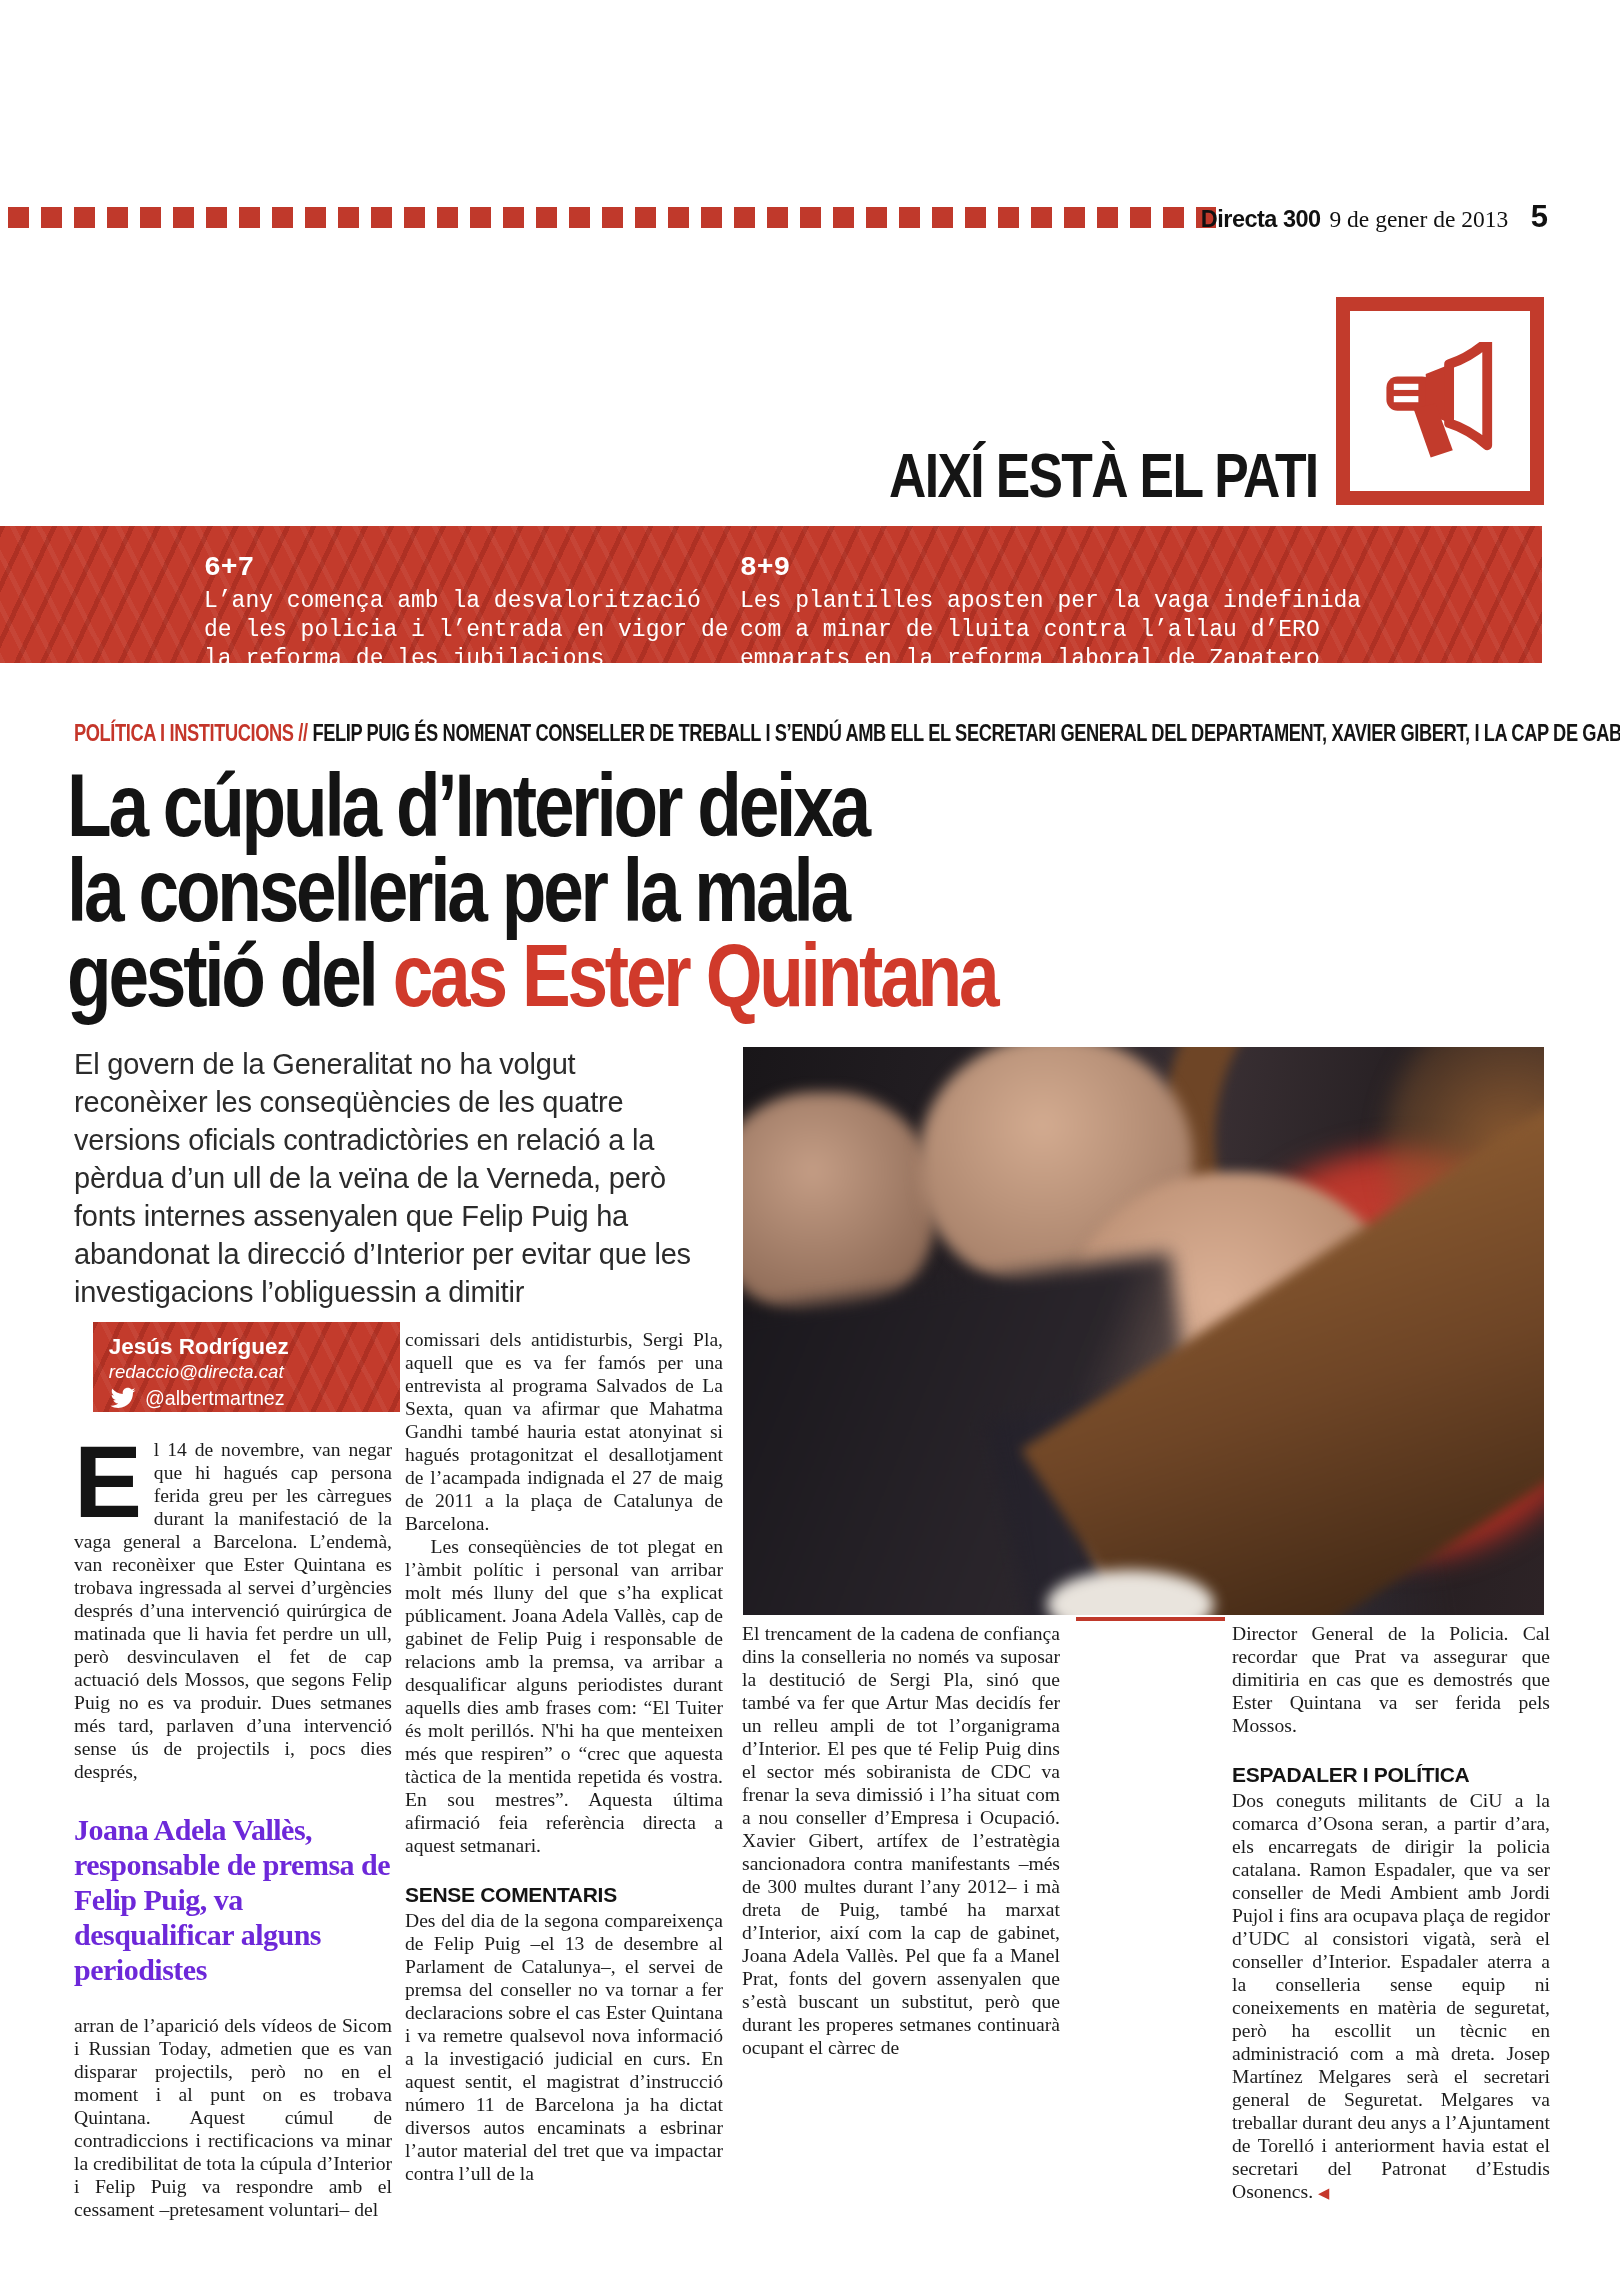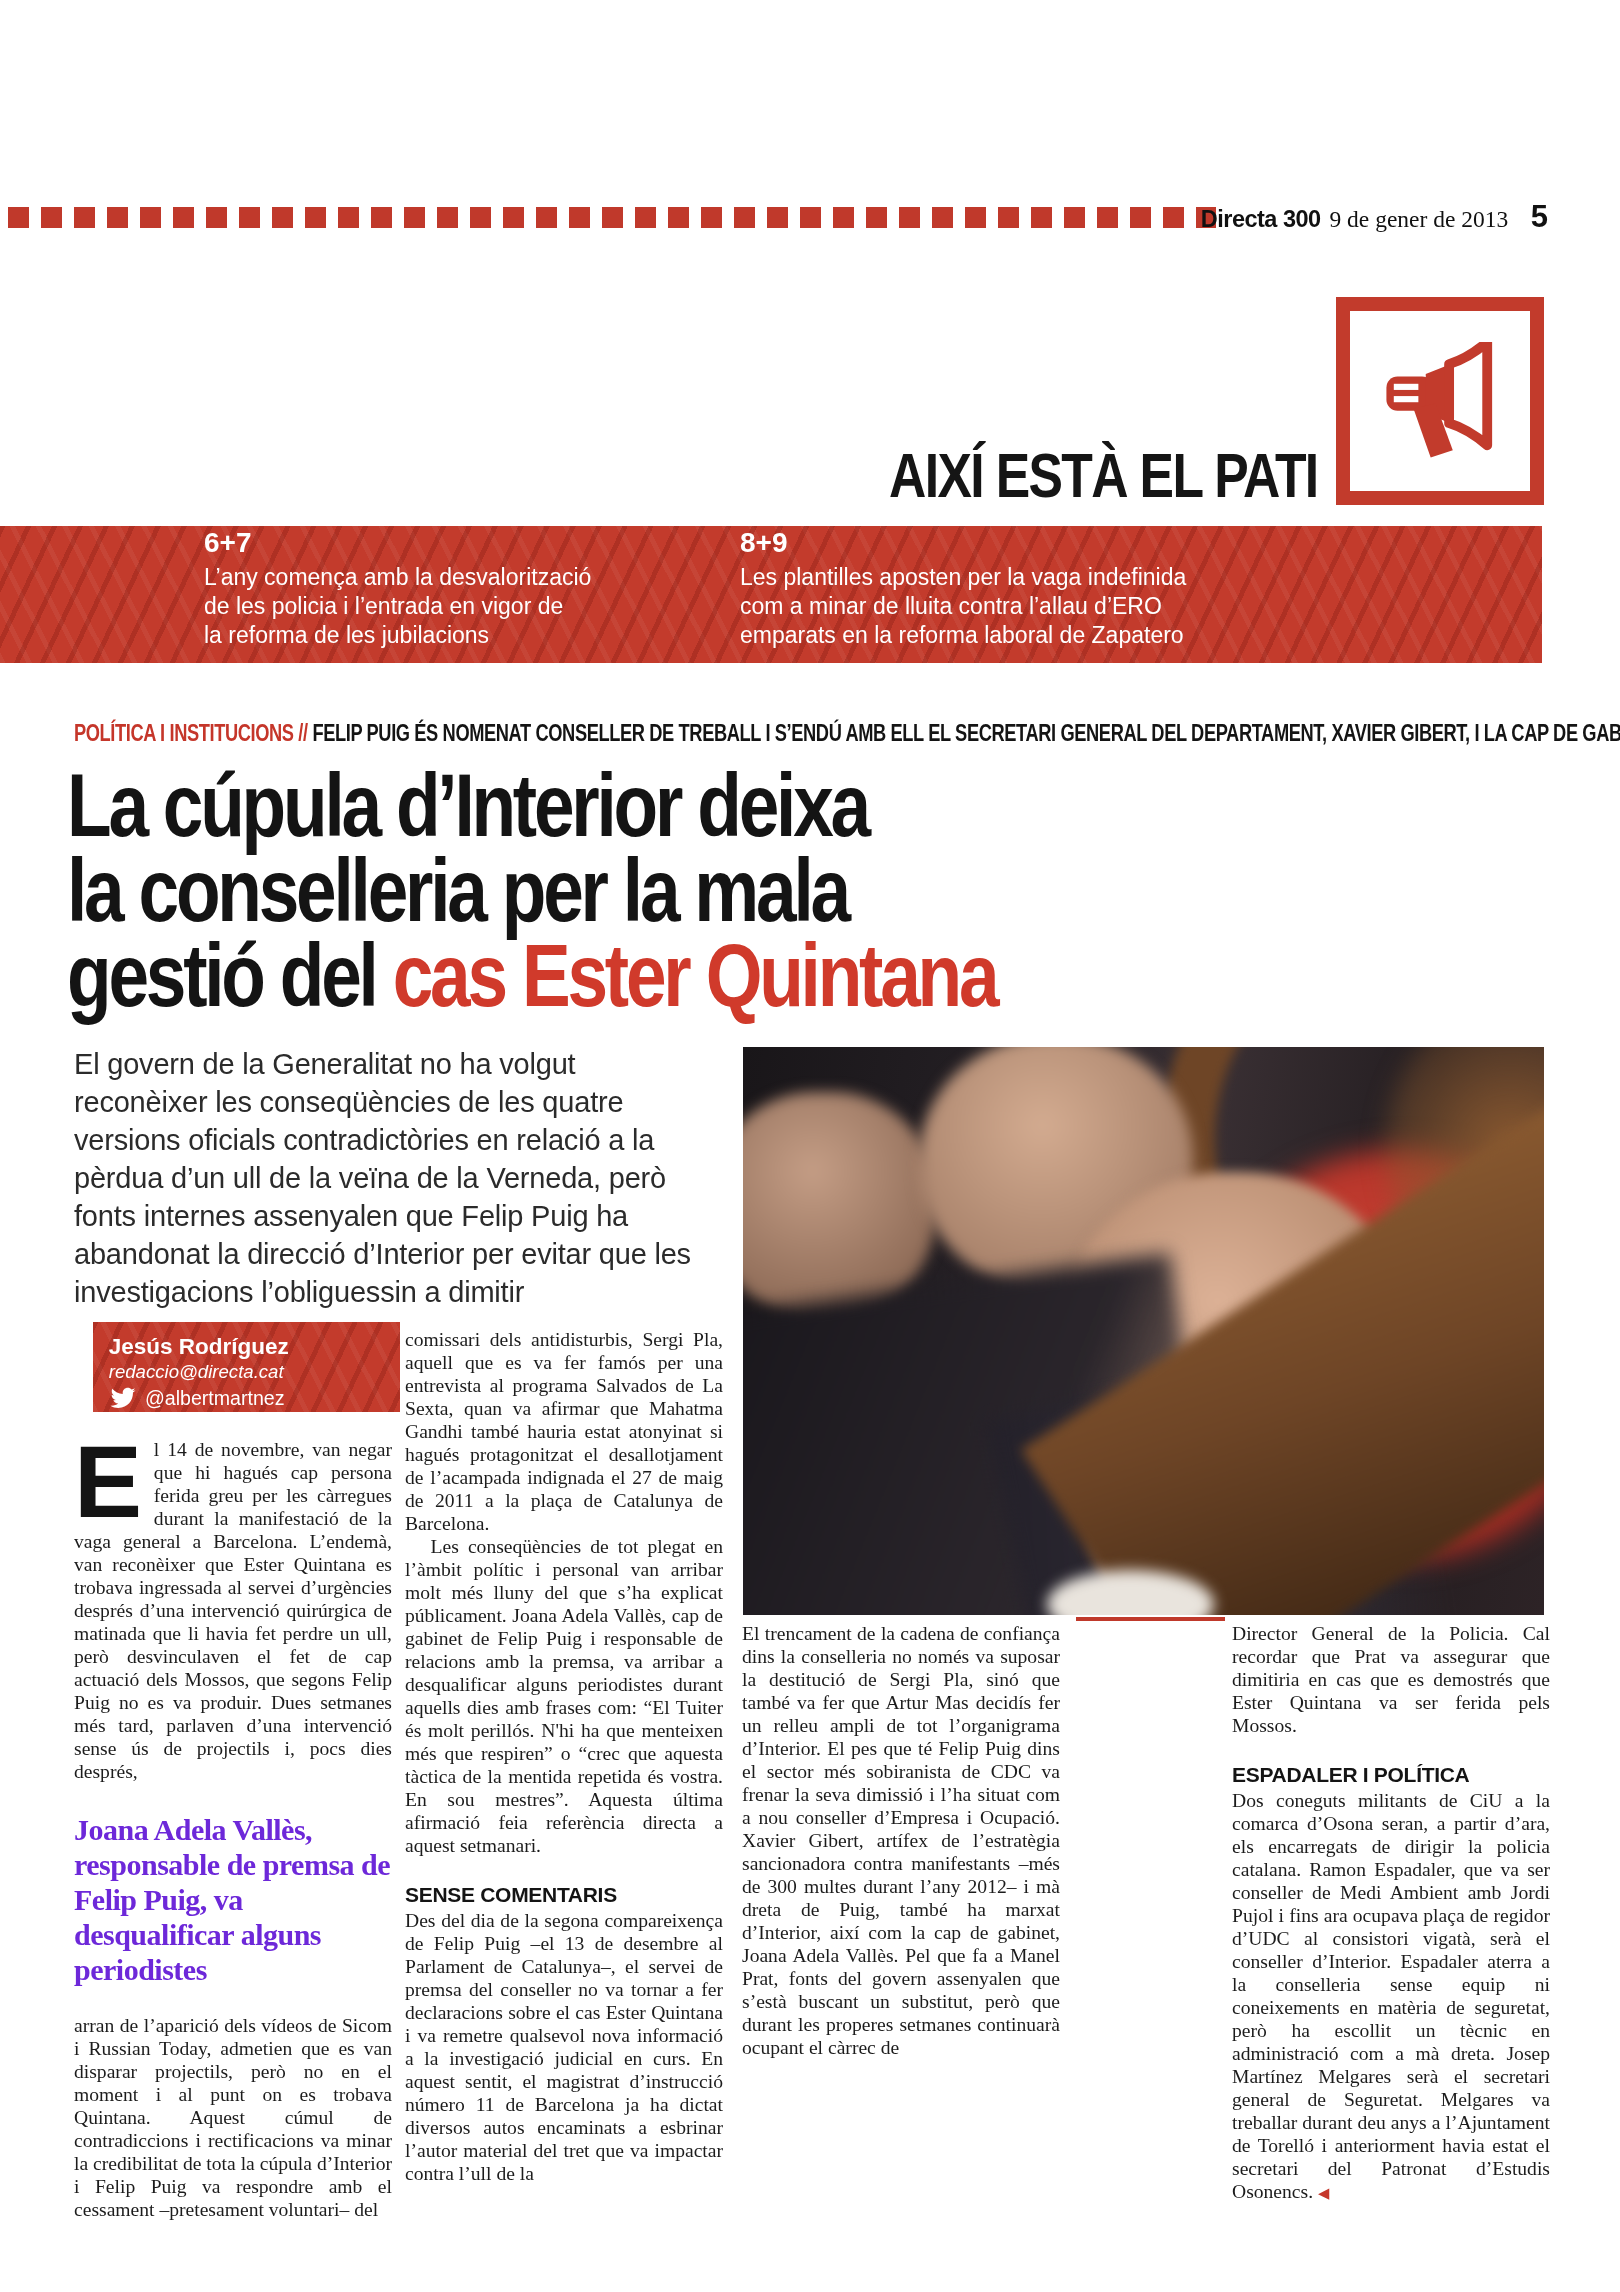--- a/index.html
+++ b/index.html
@@ -36,21 +36,21 @@
   }
 
   
   .chevron-bg {
     background-color:#c33b2c;
     background-image:
       repeating-linear-gradient(115deg, rgba(120,20,12,0.28) 0 4.9px, rgba(120,20,12,0) 4.9px 23.5px),
       repeating-linear-gradient(63deg, rgba(255,255,255,0.05) 0 4.9px, rgba(255,255,255,0) 4.9px 23.5px);
   }
   .banner { position:absolute; left:0; top:526px; width:1542px; height:137px; }
-  .banner-item { position:absolute; top:1px; color:#fff; }
+  .banner-item { position:absolute; top:26px; color:#fff;font-family:Liberation Mono, monospace; }
   .banner-item .pages { font-weight:bold; font-size:28px; margin-bottom:3.9px; }
   .banner-item .blurb { font-size:23px; line-height:29px; white-space:pre-line; font-weight:400; }
   .banner-item.first  { left:204px; }
   .banner-item.second { left:740px; }
 
   
   .kicker {
     position:absolute; left:74px; top:720px; width:1892px;
     font-weight:bold; font-size:23.5px; letter-spacing:-0.5px; white-space:nowrap;
     transform:scaleX(0.777); transform-origin:left top; color:#141414;

